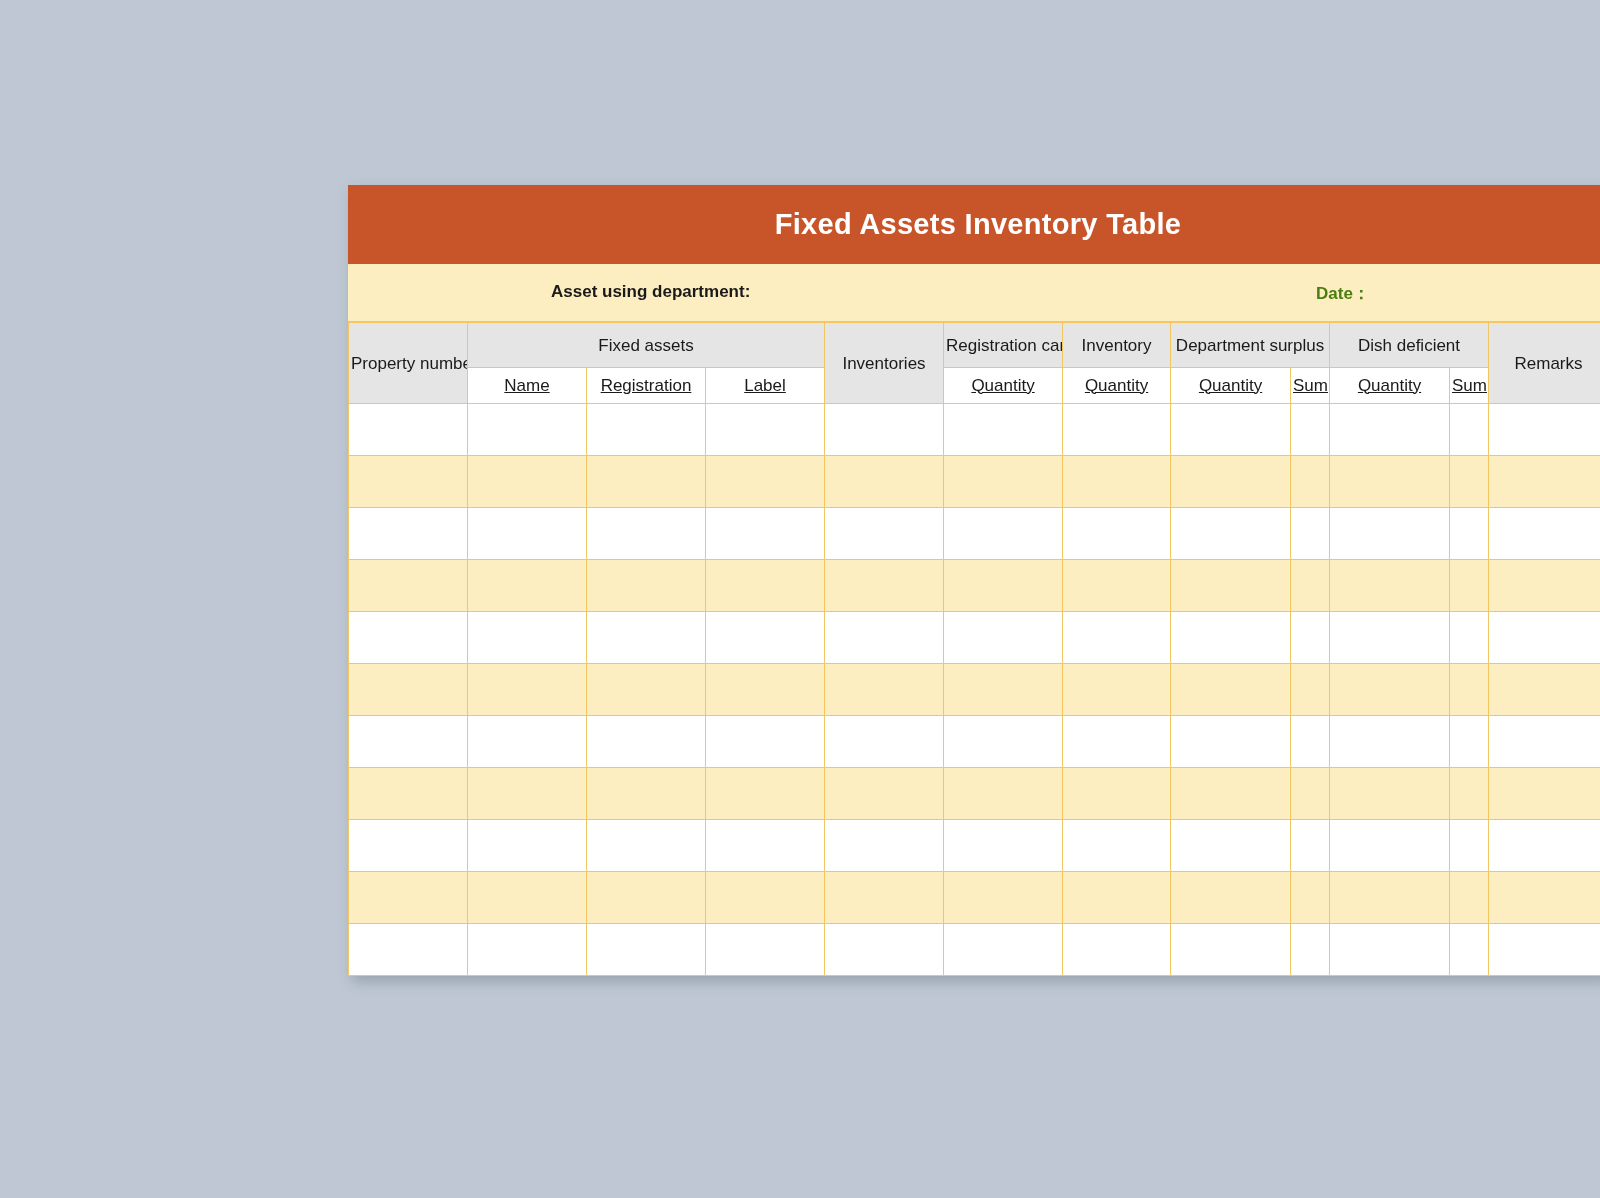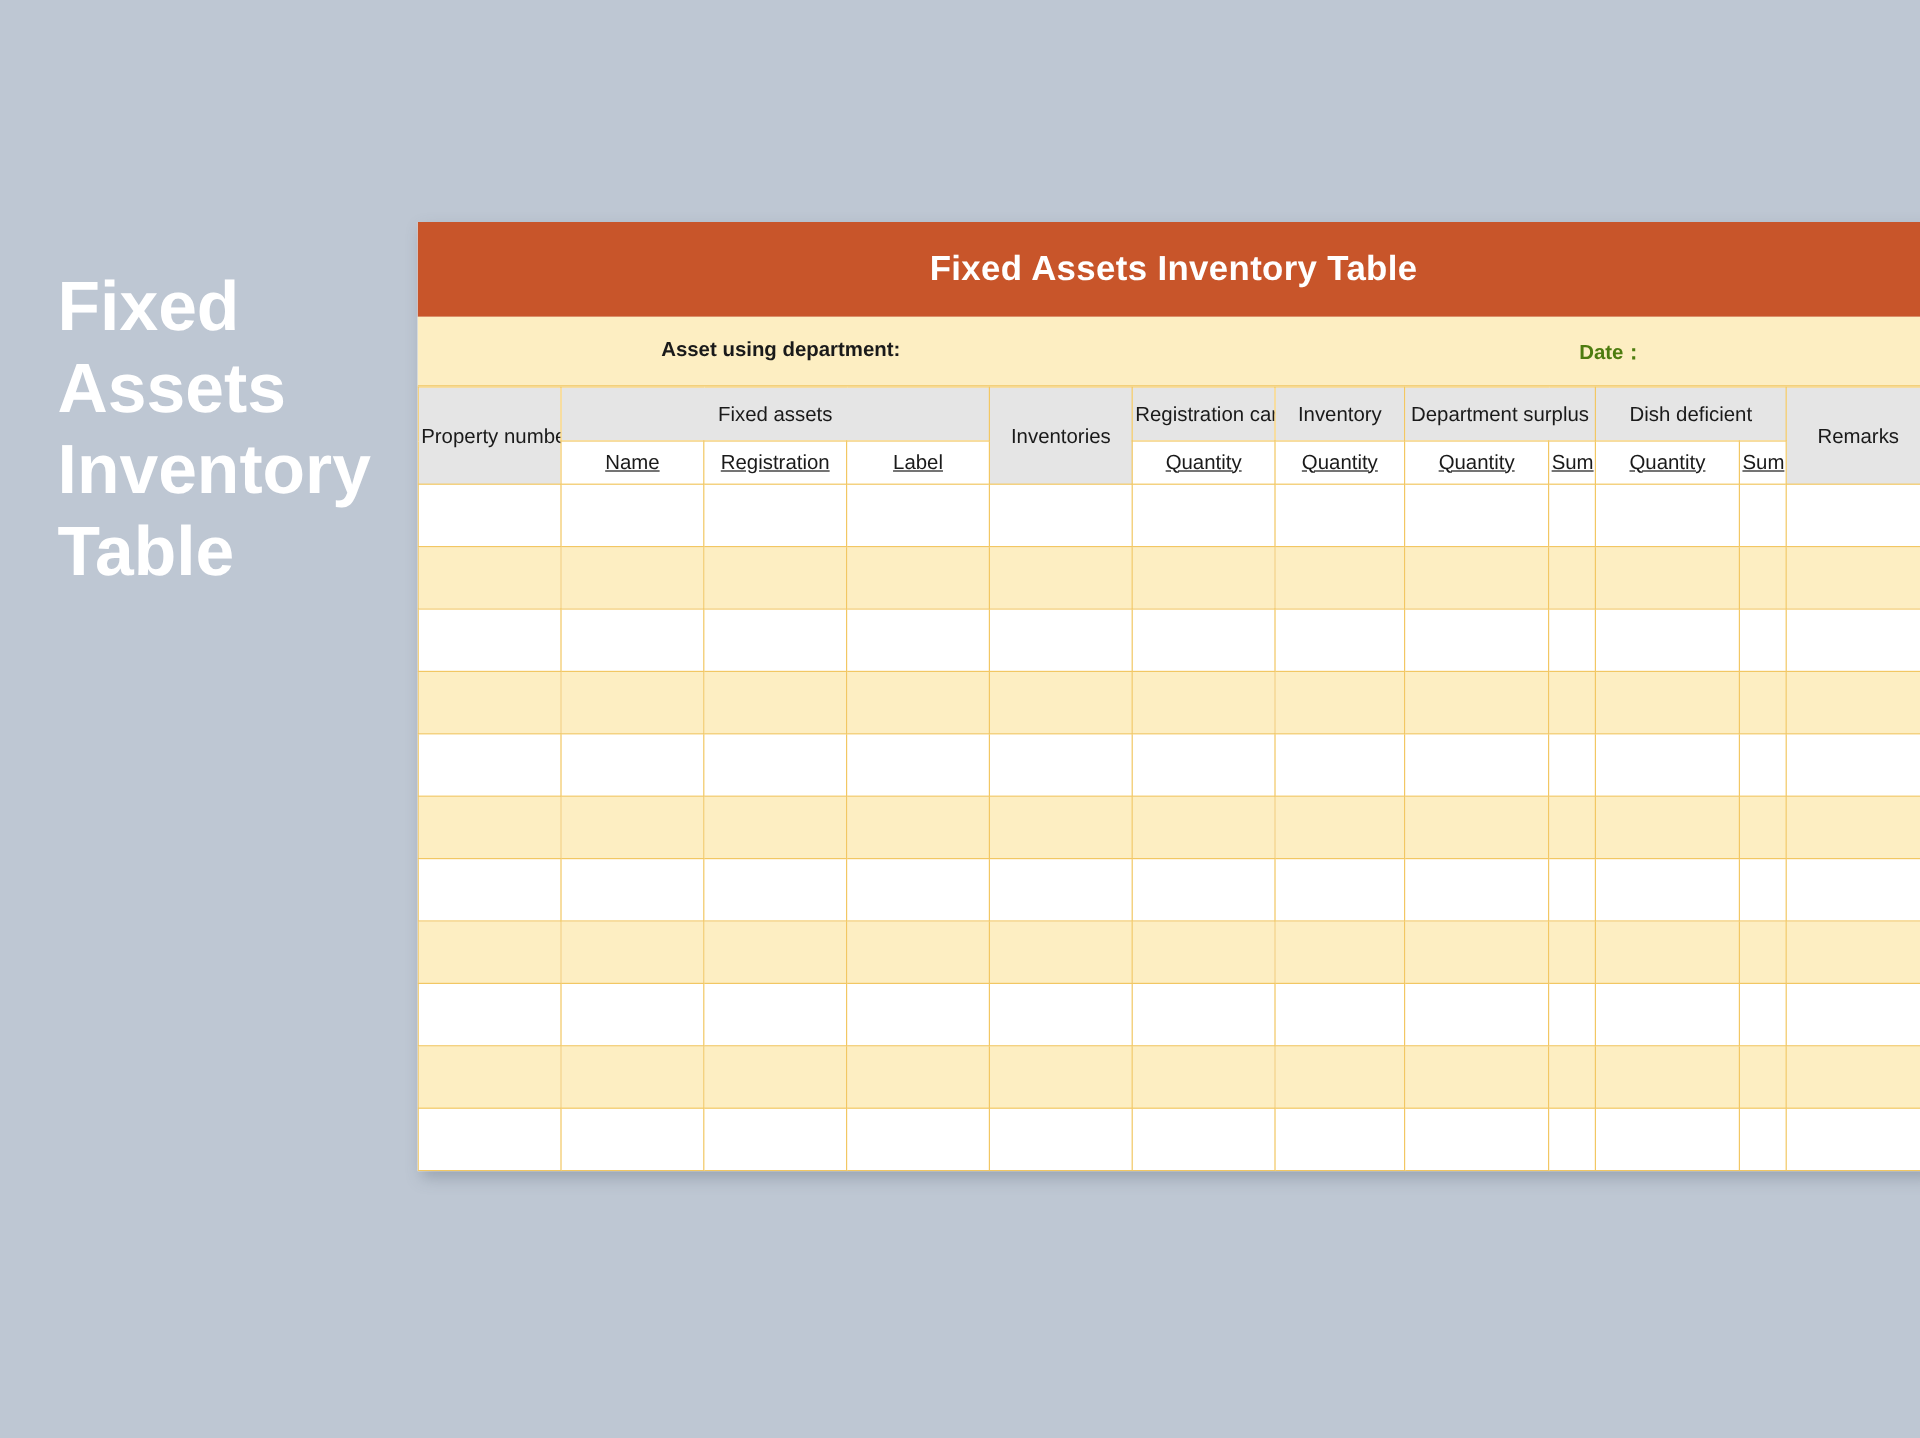--- a/index.html
+++ b/index.html
@@ -117,24 +117,20 @@
     text-decoration: underline;
   }
   tr.body-row { height: 51px; }
   tr.row-white td { background: #ffffff; height: 51px; }
   tr.row-cream td { background: #fdeec2; height: 51px; }
 </style>
 </head>
 <body>
 
 <div class="left-panel">
-  <div class="promo-title">Fixed
-Assets
-Inventory
-Table</div>
 </div>
 
 <div class="sheet">
 
   <div class="sheet-title">Fixed Assets Inventory Table</div>
 
   <div class="meta-row">
     <span class="meta-dept">Asset using department:</span>
     <span class="meta-date">Date：</span>
   </div>

